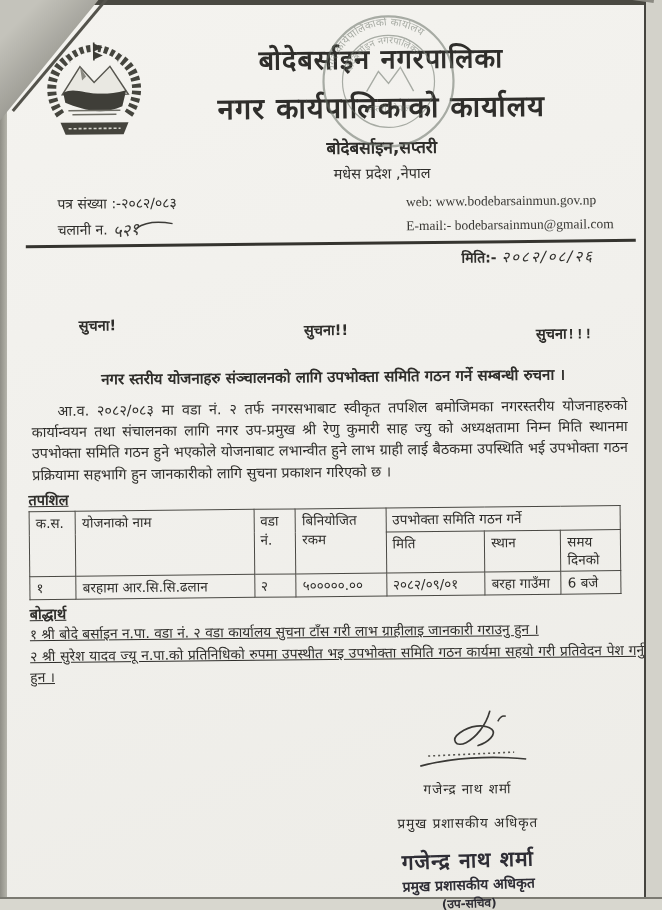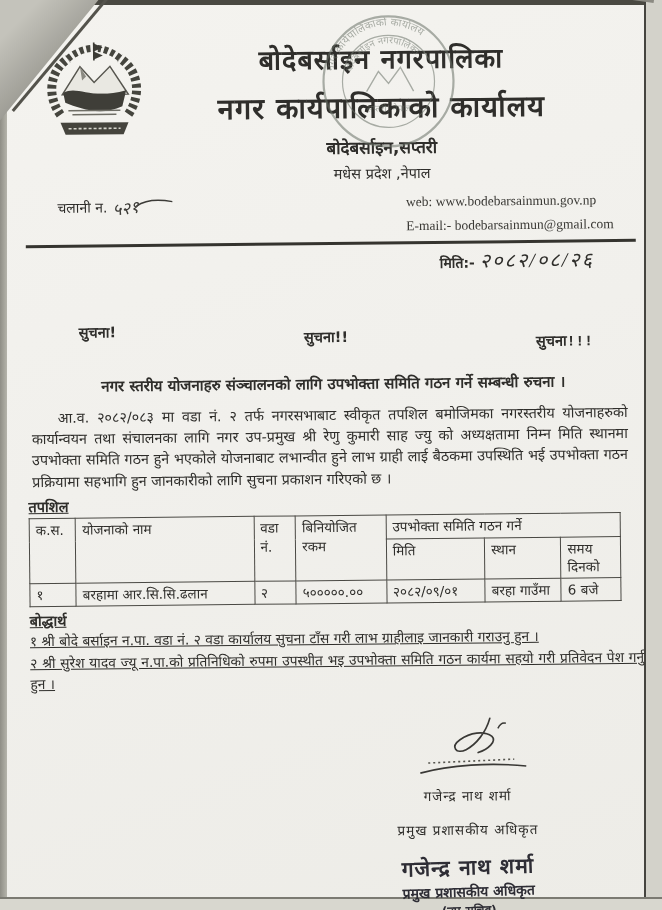--- a/index.html
+++ b/index.html
@@ -42,21 +42,21 @@
   .meta-row { display:flex; justify-content:space-between; margin:8px 26px 0 34px; }
   .meta-left div { font-size:14px; line-height:1.55; }
   .meta-right { text-align:left; font-family:"Liberation Serif", serif; font-size:13.5px;
     line-height:1.8; color:#3a3935; }
   .handwrite { display:inline-block; font-style:italic; transform:rotate(-6deg);
     font-size:17px; color:#3c3b37; position:relative; top:2px; }
   .hand-tail { position:relative; top:-2px; left:-4px; }
 
   .rule { height:3px; background:#35342f; margin:2px 4px 0 2px; }
   .date-row { text-align:right; margin:3px 46px 0 0; font-size:14px; font-weight:bold; }
-  .date-hand { font-style:italic; font-weight:normal; font-size:20px; letter-spacing:2px;font-family:Liberation Serif, serif; }
+  .date-hand { font-style:italic; font-weight:normal; font-size:15px; letter-spacing:2px; }
 
   .suchana-row { display:flex; justify-content:space-between; margin:44px 48px 0 54px;
     font-size:14.5px; font-weight:bold; }
   .suchana-row span:nth-child(2){ transform:translateY(7px); }
   .suchana-row span:nth-child(3){ transform:translateY(13px);font-family:Liberation Mono, monospace; }
 
   .notice-title { text-align:center; font-weight:bold; font-size:15px; margin-top:34px; }
 
   .body-para { margin:12px 14px 0 6px; text-align:justify; text-indent:26px;
     font-size:14.3px; line-height:1.5; }
@@ -139,20 +139,23 @@
         </svg>
         <div class="muni-name">बोदेबर्साइन नगरपालिका</div>
         <div class="office-name">नगर कार्यपालिकाको कार्यालय</div>
         <div class="addr">बोदेबर्साइन,सप्तरी</div>
         <div class="prov">मधेस प्रदेश ,नेपाल</div>
       </div>
     </div>
 
     <div class="meta-row">
       <div class="meta-left">
+        <div>
+          <span>पत्र संख्या :-</span><span>२०८२/०८३</span>
+        </div>
         <div>
           <span>चलानी न.</span>
           <span class="handwrite">५२१</span><svg class="hand-tail" width="40" height="14" viewBox="0 0 40 14">
               <path d="M2,10 C14,2 28,4 38,6" fill="none" stroke="#3c3b37" stroke-width="1.4"></path>
             </svg>
         </div>
       </div>
       <div class="meta-right">
         <div>
           <span>web:</span>

